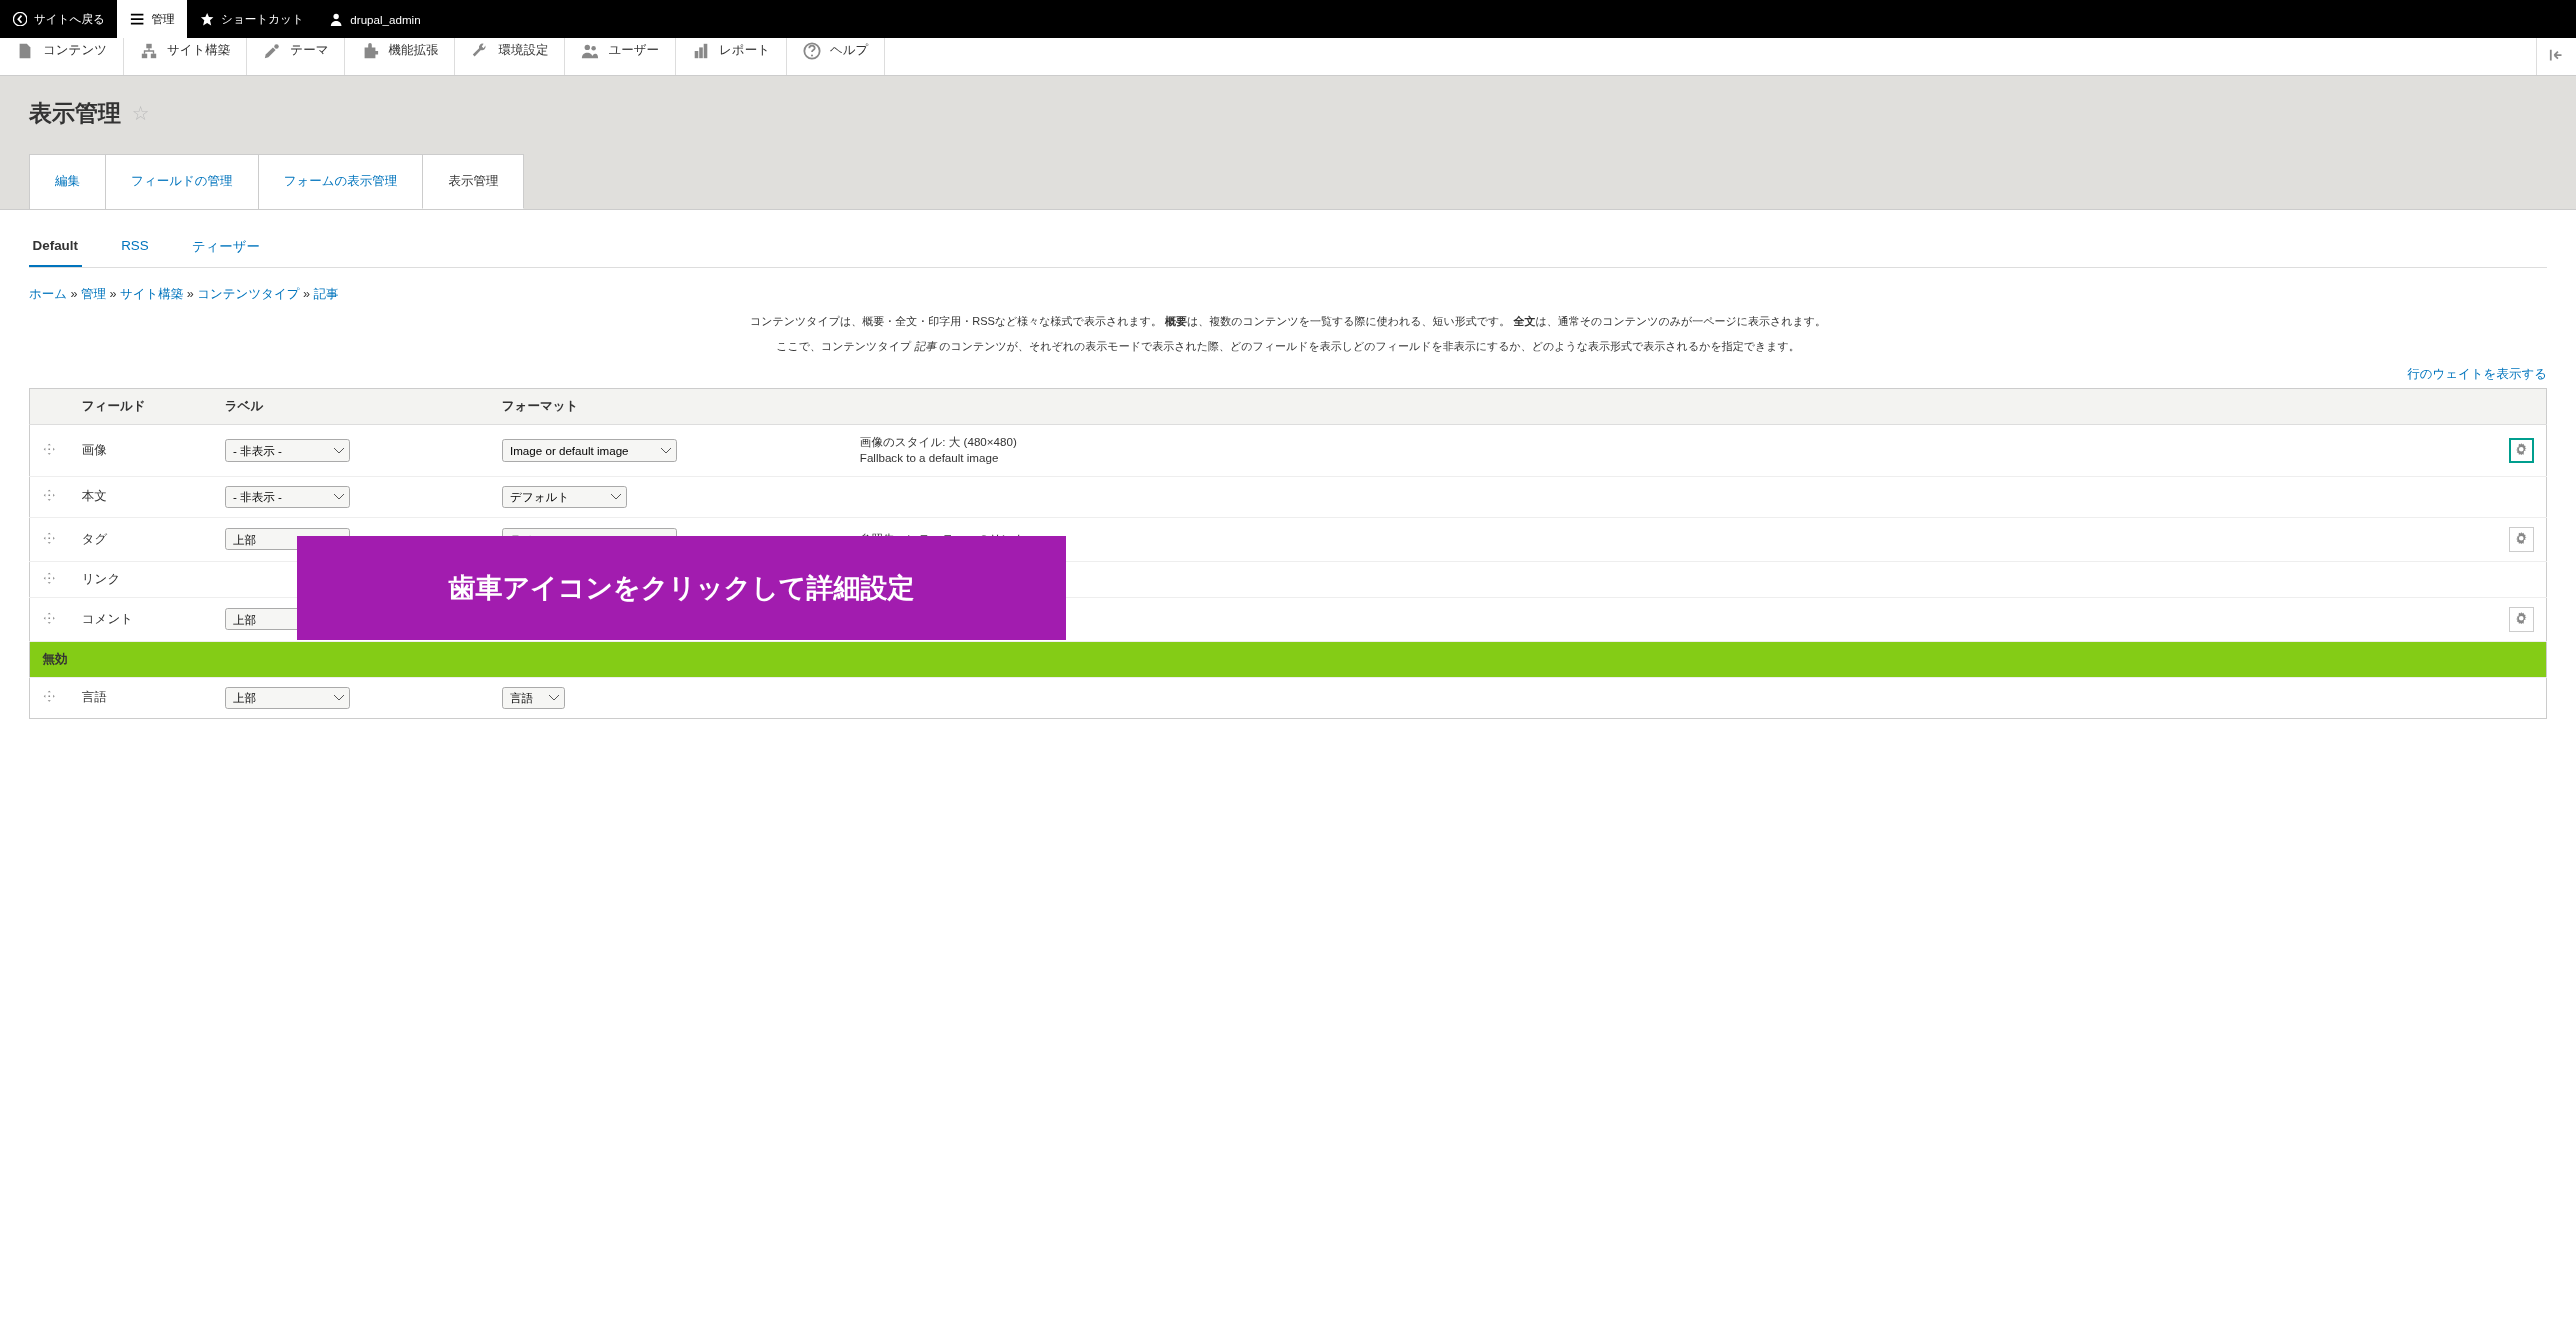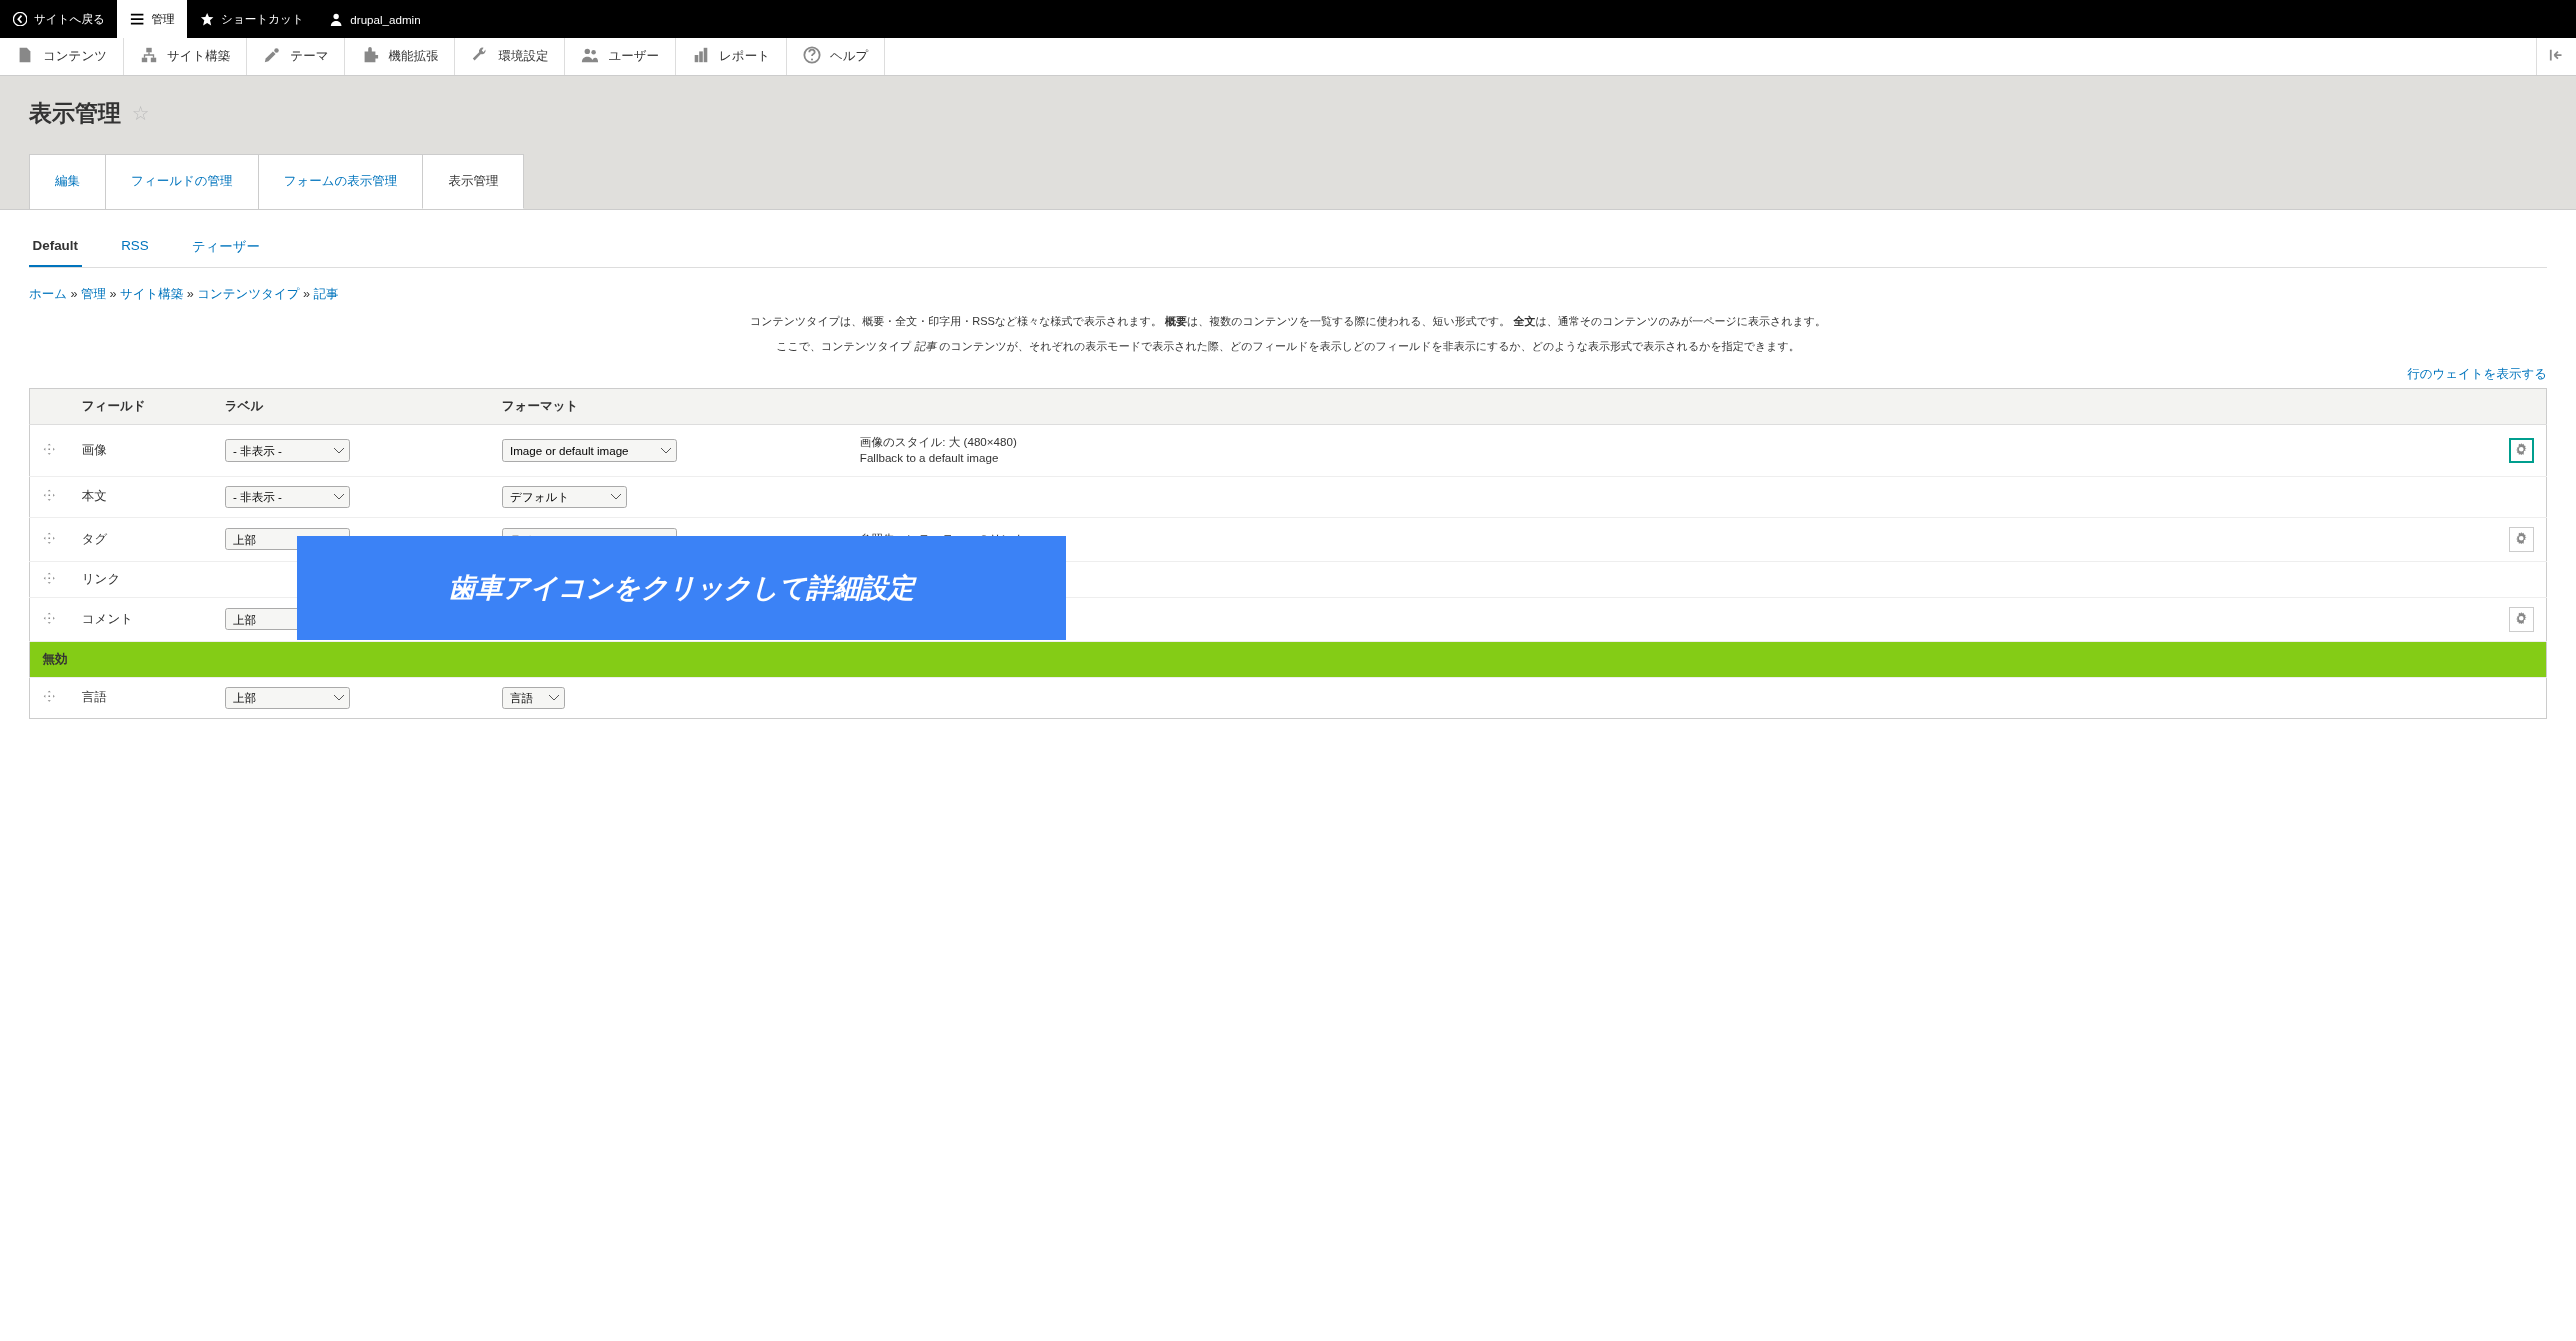--- a/index.html
+++ b/index.html
@@ -6,21 +6,21 @@
 body { font-family: "Lucida Grande", "Hiragino Sans", sans-serif; font-size: 12.5px; color: #333; background: #fff; }
 
 
 .toolbar { background: #000; color: #fff; display: flex; height: 38px; align-items: stretch; }
 .toolbar-item { display: flex; align-items: center; padding: 0 12.5px; font-size: 11.6px; cursor: pointer; gap: 7.2px; }
 .toolbar-item.active { background: #fff; color: #000; }
 .toolbar-icon { display: inline-flex; width: 14.3px; height: 14.3px; align-items: center; justify-content: center; }
 
 
 .admin-menu { background: #fff; border-bottom: 0.9px solid #ccc; display: flex; height: 38px; align-items: stretch; }
-.admin-item { display: flex; align-items: center; padding: 12px 16px; gap: 9px; font-size: 12.5px; color: #333; cursor: pointer; border-right: 0.9px solid #ddd; }
+.admin-item { display: flex; padding: 4px 16px; gap: 9px; font-size: 12.5px; color: #333; cursor: pointer; border-right: 0.9px solid #ddd; }
 .admin-menu-spacer { flex: 1; }
 .admin-collapse { display: flex; align-items: center; padding: 0 12.5px; border-left: 0.9px solid #ddd; cursor: pointer; color: #888; }
 
 
 .page-header { background: #e0dfdc; padding: 21.5px 29px 0; border-bottom: 0.9px solid #ccc; }
 .page-title-row { display: flex; align-items: center; gap: 10.7px; margin-bottom: 25px; }
 .page-title { font-size: 23px; font-weight: bold; }
 .star-fav { color: #bbb; font-size: 19.7px; }
 
 
@@ -64,21 +64,21 @@
 select.dd.sm { min-width: 63px; }
 select.dd.wide { min-width: 175px; }
 
 .gear-btn { display: inline-flex; width: 25px; height: 25px; align-items: center; justify-content: center; border: 0.9px solid #ccc; background: #fff; cursor: pointer; color: #888; }
 .gear-btn.highlight { border: 2.7px solid #009e8e; }
 .gear-btn svg { width: 12.5px; height: 12.5px; }
 
 .summary-text { font-size: 11.6px; color: #333; line-height: 1.4; }
 
 
-.annotation { position: absolute; background: #3b82f6; color: #fff; font-size: 27px; font-weight: bold; padding: 25px 50px; display: flex; align-items: center; justify-content: center; font-style: italic; }
+.annotation { position: absolute; background: #a21caf; color: #fff; font-size: 27px; font-weight: bold; padding: 25px 50px; display: flex; align-items: center; justify-content: center; }
 
 
 .ico { width: 14.3px; height: 14.3px; fill: currentColor; }
 .ico-lg { width: 18px; height: 18px; fill: currentColor; }
 </style>
 </head>
 <body>
 
 <div class="toolbar">
   <div class="toolbar-item">

